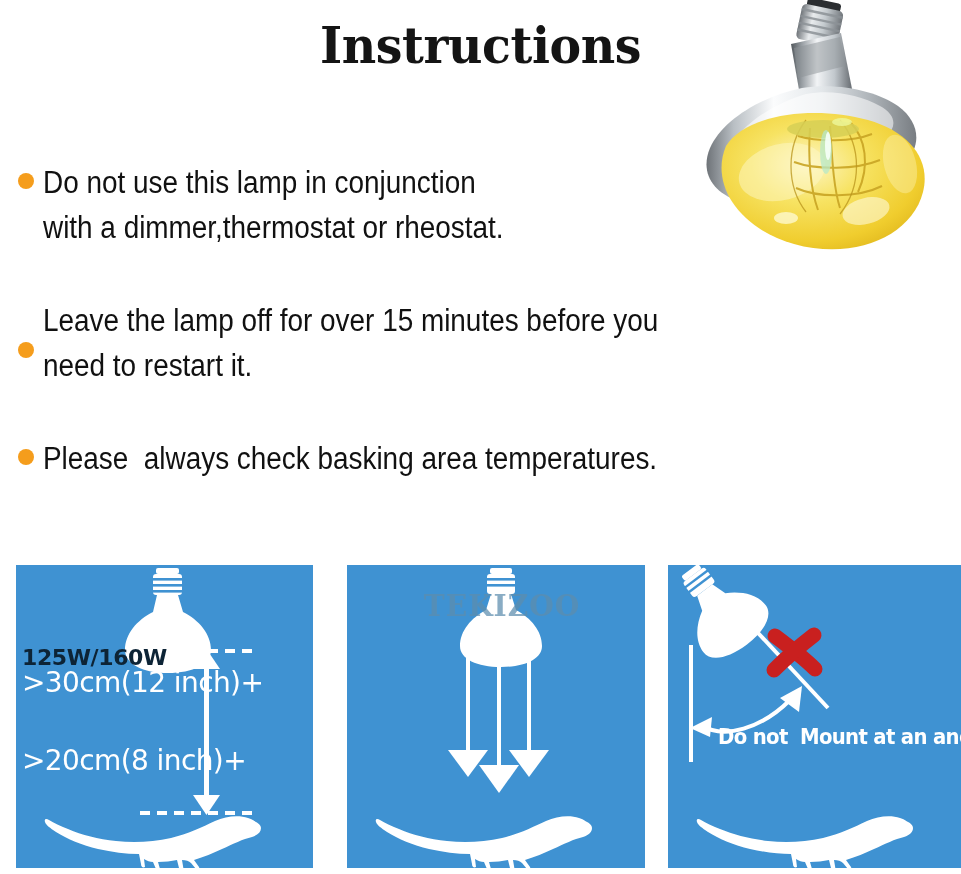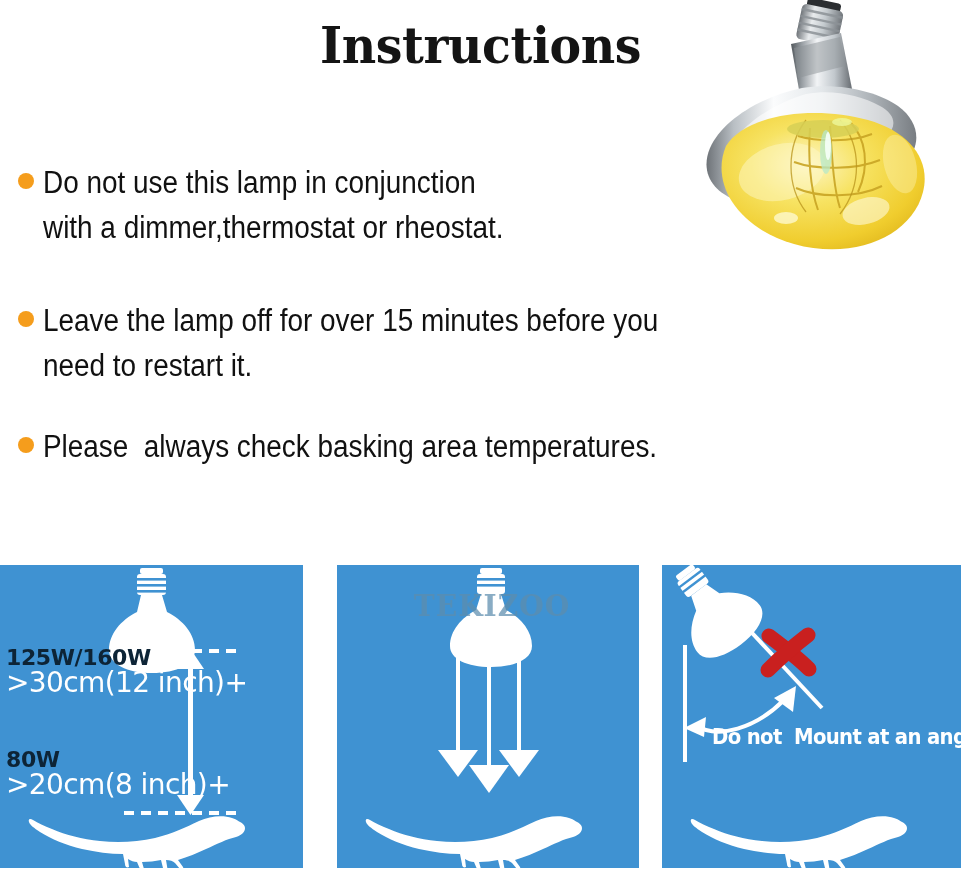--- a/index.html
+++ b/index.html
@@ -54,21 +54,21 @@
     font-family: "Liberation Sans", sans-serif;
     font-size: 31px;
     line-height: 45px;
     font-weight: 400;
     color: #111111;
     transform-origin: left top;
     transform: scaleX(0.90);
     white-space: pre-wrap;
   }
   #bullet-row-0 { margin-bottom: 48px; }
-  #bullet-row-1 { margin-bottom: 36px; }
+  #bullet-row-1 { margin-bottom: 48px; align-items: center; }
 
   
   #bulb-photo {
     position: absolute;
     left: 690px;
     top: -4px;
     width: 265px;
     height: 280px;
     z-index: 2;
   }
@@ -80,21 +80,21 @@
     width: 961px; height: 305px;
     display: flex;
     z-index: 1;
   }
   .panel {
     position: relative;
     height: 303px;
     background: #3f92d2;
     overflow: hidden;
   }
-  #panel-distance { width: 305px; margin-left: 0px; }
+  #panel-distance { width: 305px; margin-left: 16px; }
   #panel-heat     { width: 305px; margin-left: 34px; }
   #panel-angle    { width: 301px; margin-left: 23px; }
 
   .panel svg { position: absolute; left: 0; top: 0; }
 
   
   .spec-group { position: absolute; z-index: 3; }
   #spec-group-0 { left: 6px; top: 81px; }
   #spec-group-1 { left: 6px; top: 183px; }
   .spec-watt {
@@ -305,21 +305,20 @@
         <path d="M232 253 c 4 1, 7 3, 7 5 c 0 3, -4 5, -10 6
                  c -3 0, -4 -2, -2 -4 c 2 -3, 4 -5, 5 -7 Z"></path>
       </g>
     </svg>
 
     <div class="spec-group" id="spec-group-0">
       <div class="spec-watt">125W/160W</div>
       <div class="spec-dist">&gt;30cm(12 inch)+</div>
     </div>
     <div class="spec-group" id="spec-group-1">
-      <div class="spec-watt">80W</div>
       <div class="spec-dist">&gt;20cm(8 inch)+</div>
     </div>
   </div>
 
   <div class="panel" id="panel-heat">
     <svg width="305" height="303" viewBox="0 0 305 303" xmlns="http://www.w3.org/2000/svg">
 
       <g fill="#ffffff">
         <rect x="143" y="3" width="22" height="6" rx="2"></rect>
         <rect x="140" y="9" width="28" height="20" rx="3"></rect>

